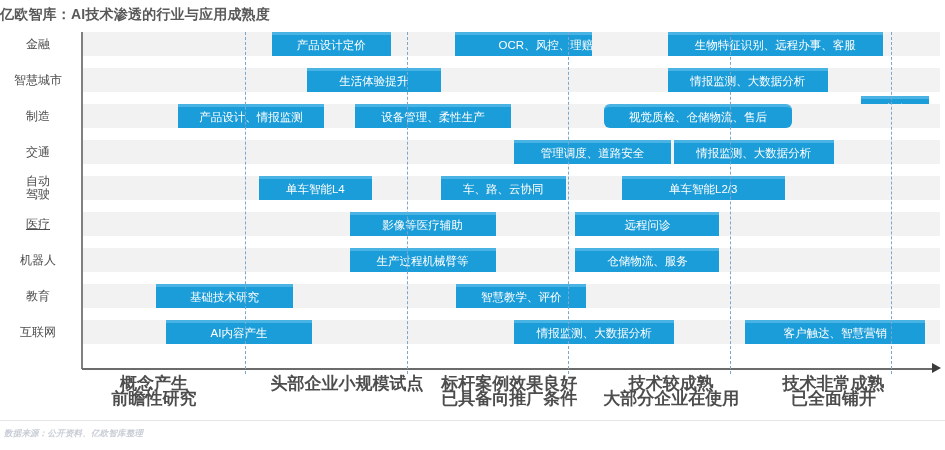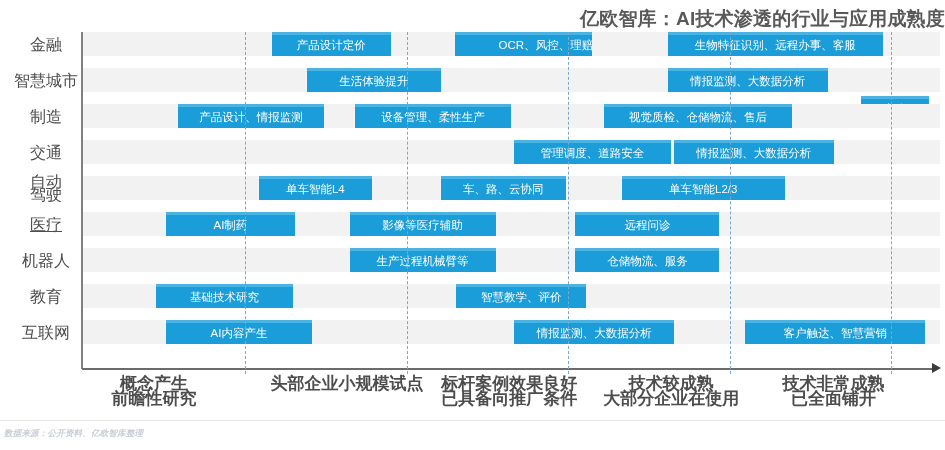--- a/index.html
+++ b/index.html
@@ -8,22 +8,22 @@
     background: #ffffff;
     font-family: "Liberation Sans", "DejaVu Sans", sans-serif;
     overflow: hidden;
   }
   #root { position: relative; width: 945px; height: 450px; }
 
   
   .chart-title {
     position: absolute;
     top: 6px; left: 0; width: 945px;
-    text-align: right;
-    font-size: 19px;
+    text-align: left;
+    font-size: 14px;
     font-weight: bold;
     color: #595959;
     letter-spacing: .2px;
   }
 
   
   .plot-area {
     position: absolute;
     left: 82px; top: 32px;
     width: 858px; height: 336px;
@@ -53,23 +53,23 @@
   .row {
     position: absolute;
     left: 0; width: 858px;
     height: 24px;
   }
   .row.band { background: #f2f2f2; }
 
   
   .y-label {
     position: absolute;
-    left: 8px; width: 76px;
+    left: 0; width: 76px;
     text-align: center;
-    font-size: 16px;
+    font-size: 12px;
     color: #4d4d4d;
     line-height: 13px;
   }
 
   
   .divider {
     position: absolute;
     top: 32px;
     width: 0;
     height: 342px;
@@ -132,30 +132,29 @@
       <div class="bar" style="left: 189.618px; width: 119.262px; top: 0px;">产品设计定价</div>
       <div class="bar" style="left: 373.23px; width: 137.28px; top: 0px; padding-left: 44px;">OCR、风控、理赔</div>
       <div class="bar" style="left: 586.014px; width: 214.5px; top: 0px;">生物特征识别、远程办事、客服</div>
       <div class="row band" style="top: 36px;"></div>
       <div class="bar" style="left: 224.796px; width: 133.848px; top: 36px;">生活体验提升</div>
       <div class="bar" style="left: 586.014px; width: 159.588px; top: 36px;">情报监测、大数据分析</div>
       <div class="bar" style="left: 779px; width: 68px; top: 36px; margin-top: 28px;">安防</div>
       <div class="row band" style="top: 72px;"></div>
       <div class="bar" style="left: 96.096px; width: 145.86px; top: 72px;">产品设计、情报监测</div>
       <div class="bar" style="left: 272.844px; width: 156.156px; top: 72px;">设备管理、柔性生产</div>
-      <div class="bar" style="left: 521.664px; width: 188.76px; top: 72px;">视觉质检、仓储物流、售后</div>
+      <div class="bar" style="left: 521.664px; width: 188.76px; top: 72px; border-radius: 6px;">视觉质检、仓储物流、售后</div>
       <div class="row band" style="top: 108px;"></div>
       <div class="bar" style="left: 432.432px; width: 156.156px; top: 108px;">管理调度、道路安全</div>
       <div class="bar" style="left: 592.02px; width: 159.588px; top: 108px;">情报监测、大数据分析</div>
       <div class="row band" style="top: 144px;"></div>
       <div class="bar" style="left: 176.748px; width: 113.256px; top: 144px;">单车智能L4</div>
       <div class="bar" style="left: 358.644px; width: 125.268px; top: 144px;">车、路、云协同</div>
       <div class="bar" style="left: 539.682px; width: 163.02px; top: 144px;">单车智能L2/3</div>
       <div class="row band" style="top: 180px;"></div>
-      <div class="bar" style="left: 84.084px; width: 128.7px; top: 180px;">AI制药</div>
       <div class="bar" style="left: 267.696px; width: 145.86px; top: 180px;">影像等医疗辅助</div>
       <div class="bar" style="left: 493.35px; width: 144.144px; top: 180px;">远程问诊</div>
       <div class="row band" style="top: 216px;"></div>
       <div class="bar" style="left: 267.696px; width: 145.86px; top: 216px;">生产过程机械臂等</div>
       <div class="bar" style="left: 493.35px; width: 144.144px; top: 216px;">仓储物流、服务</div>
       <div class="row band" style="top: 252px;"></div>
       <div class="bar" style="left: 73.788px; width: 137.28px; top: 252px;">基础技术研究</div>
       <div class="bar" style="left: 374.088px; width: 130.416px; top: 252px;">智慧教学、评价</div>
       <div class="row band" style="top: 288px;"></div>
       <div class="bar" style="left: 84.084px; width: 145.86px; top: 288px;">AI内容产生</div>

